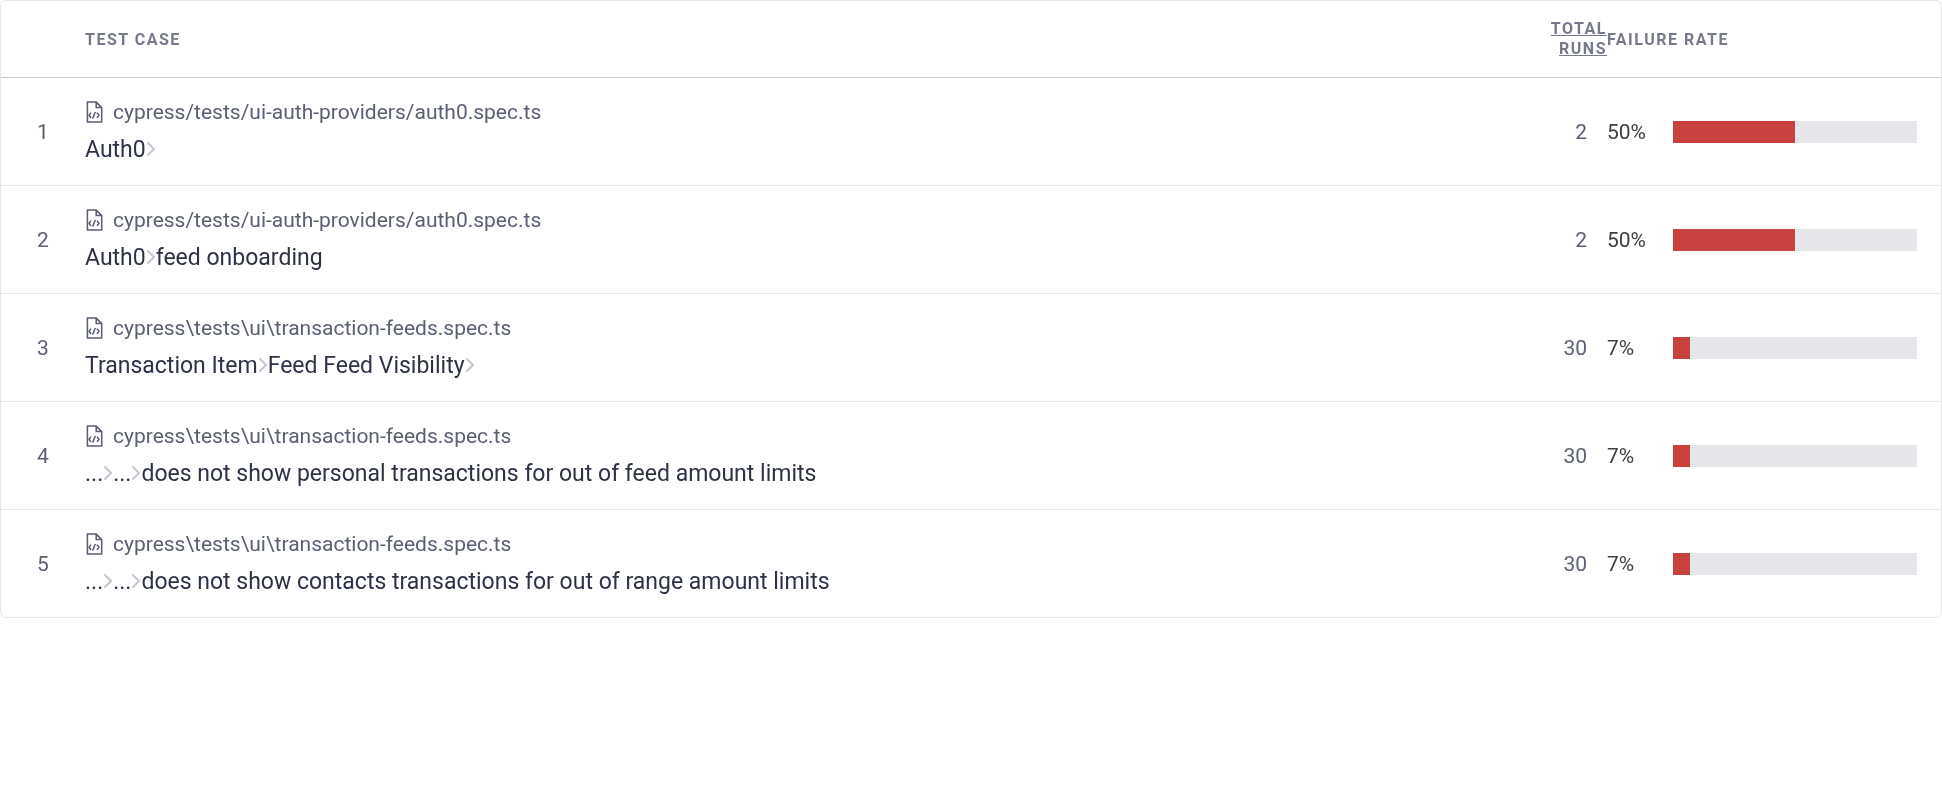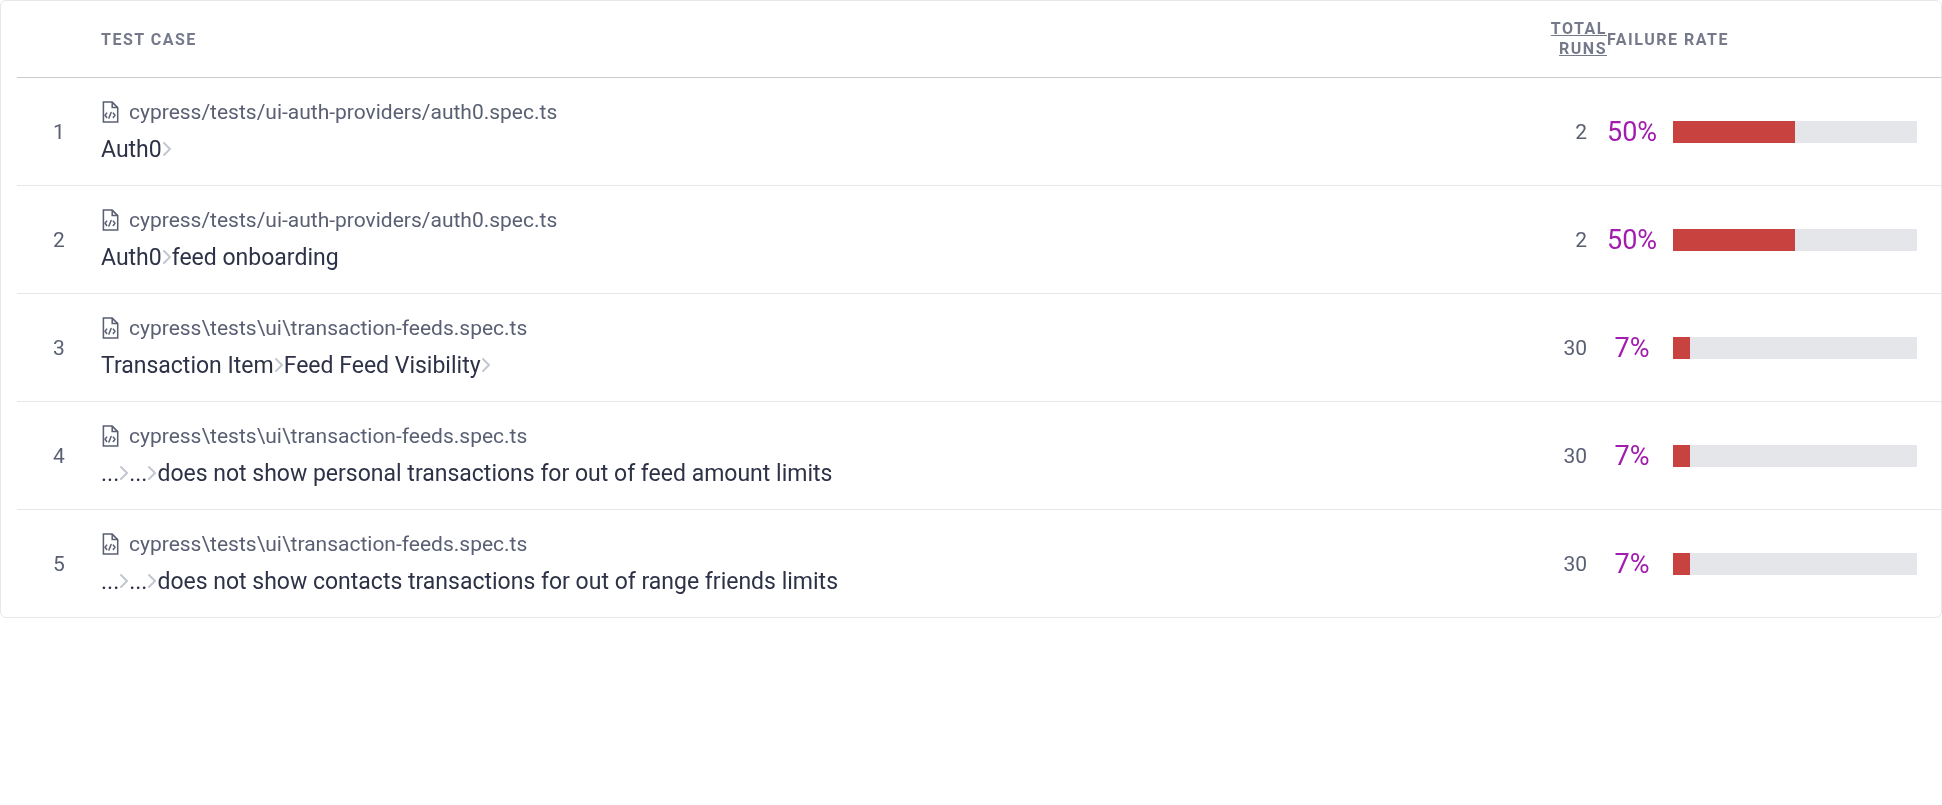--- a/index.html
+++ b/index.html
@@ -8,21 +8,20 @@
     background: #fff;
     color: #2e3247;
     font-size: 21px;
   }
   .table {
     width: 100%;
     border: 1px solid #e5e7eb;
     border-radius: 6px;
     overflow: hidden;
     background: #fff;
-    padding-left: 16px;
   }
   .thead {
     display: flex;
     align-items: center;
     padding: 18px 24px 18px 84px;
     border-bottom: 1px solid #c7ccd1;
   }
   .th {
     font-size: 16px;
     font-weight: 700;
@@ -91,23 +90,23 @@
   }
   .row-failure {
     width: 310px;
     display: flex;
     align-items: center;
     gap: 16px;
     flex-shrink: 0;
   }
   .failure-pct {
     width: 50px;
-    text-align: center;
-    font-size: 27px;
-    color: #a21caf;
+    text-align: left;
+    font-size: 21px;
+    color: #404040;
   }
   .bar-track {
     flex: 1 1 auto;
     height: 22px;
     background: #e4e6ea;
     position: relative;
     overflow: hidden;
   }
   .bar-fill {
     height: 100%;
@@ -266,21 +265,21 @@
           </div>
           <div class="crumbs">
             <span>...</span>
             <span class="crumb-sep"><svg width="10" height="14" viewBox="0 0 8 14" fill="none" stroke="#c3c7d0" stroke-width="2" stroke-linecap="round" stroke-linejoin="round">
                 <path d="M1 1 L7 7 L1 13"></path>
               </svg></span>
             <span>...</span>
             <span class="crumb-sep"><svg width="10" height="14" viewBox="0 0 8 14" fill="none" stroke="#c3c7d0" stroke-width="2" stroke-linecap="round" stroke-linejoin="round">
                 <path d="M1 1 L7 7 L1 13"></path>
               </svg></span>
-            <span>does not show contacts transactions for out of range friends limits</span>
+            <span>does not show contacts transactions for out of range amount limits</span>
           </div>
         </div>
         <div class="row-runs">30</div>
         <div class="row-failure">
           <div class="failure-pct">7%</div>
           <div class="bar-track">
             <div class="bar-fill" style="width: 7%;"></div>
           </div>
         </div>
       </div>

